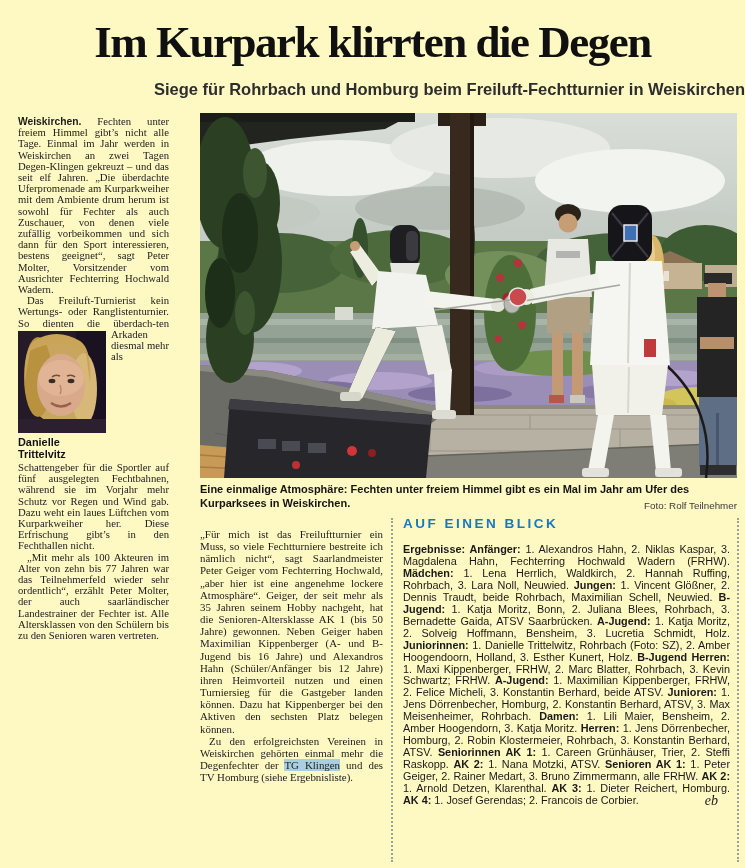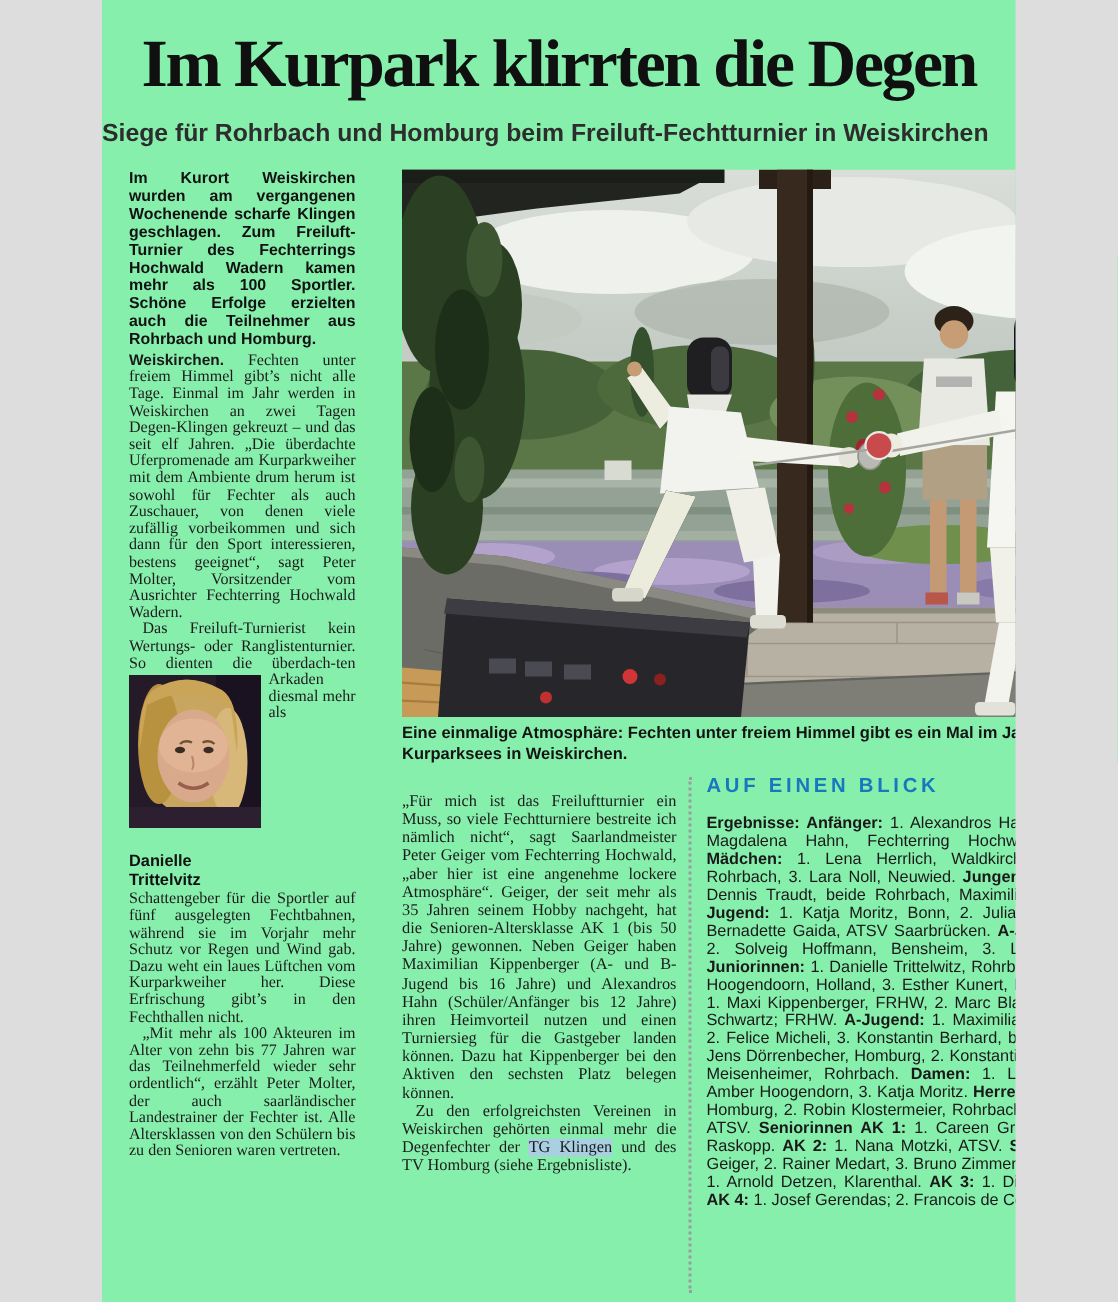--- a/index.html
+++ b/index.html
@@ -1,39 +1,39 @@
 <!DOCTYPE html>
 <html lang="de" style="--accent: #1878be; --hl: #a9cfe1;"><head>
 <meta charset="utf-8">
 <style>
   :root{ --accent:#1878be; --hl:#a9cfe1; }
   *{box-sizing:border-box;}
   body{margin:0;background:#ddd;}
-  .page{position:relative;width:609px;height:868px;margin:0 auto;background:#86efac;
+  .page{position:relative;width:745px;height:868px;margin:0 auto;background:#fef9c3;
         font-family:"Liberation Serif",serif;color:#1b1b1b;overflow:hidden;}
   .headline{position:absolute;left:0;top:16px;width:100%;text-align:center;
         font-family:"Liberation Serif",serif;font-weight:bold;font-size:45px;
         letter-spacing:-1.5px;color:#101010;margin:0;}
-  .subheadline{position:absolute;left:0;top:80px;width:100%;text-align:left;
+  .subheadline{position:absolute;left:0;top:80px;width:100%;text-align:right;
         font-family:"Liberation Sans",sans-serif;font-weight:bold;font-size:16.5px;
         color:#2d2d2d;margin:0;}
   
   .col-left{position:absolute;left:18px;top:114px;width:151px;}
   .lead{font-family:"Liberation Sans",sans-serif;font-weight:bold;font-size:10.6px;
         line-height:11.9px;text-align:justify;color:#121212;margin:0;}
   .byline{margin:14px 0 0;font-family:"Liberation Sans",sans-serif;font-size:10.4px;
         line-height:12.2px;color:#303030;}
   .body-p{font-size:10.7px;line-height:11.2px;text-align:justify;margin:0;}
   .first-p{margin-top:2px;}
   .indent{text-indent:9px;}
   .lead-in{font-family:"Liberation Sans",sans-serif;font-weight:bold;font-size:10.3px;}
   .portrait-float{float:left;width:88px;margin:2px 5px 1px 0;}
   .portrait-float svg{display:block;width:88px;height:102px;}
   .portrait-caption{display:block;font-family:"Liberation Sans",sans-serif;font-weight:bold;
-        font-size:10.9px;line-height:12.6px;color:#121212;margin-top:16px;text-indent:0;}
+        font-size:10.9px;line-height:12.6px;color:#121212;margin-top:3px;text-indent:0;}
   
   .photo{position:absolute;left:200px;top:113px;width:537px;height:365px;}
   .photo svg{display:block;width:537px;height:365px;}
   .photo-caption{position:absolute;left:200px;top:483px;width:537px;
         font-family:"Liberation Sans",sans-serif;font-weight:bold;font-size:11px;
         line-height:13.6px;color:#141414;}
   .credit{float:right;font-weight:normal;font-size:9.8px;color:#3a3a3a;padding-top:2px;}
   
   .col-mid{position:absolute;left:200px;top:528px;width:183px;}
   .col-mid .body-p{font-size:10.9px;line-height:12.15px;}
@@ -43,32 +43,31 @@
   .sep-mid{left:391px;top:518px;height:344px;}
   .sep-right{left:737px;top:518px;height:344px;}
   
   .glance{position:absolute;left:403px;top:514px;width:327px;
         font-family:"Liberation Sans",sans-serif;}
   .glance-header{color:var(--accent);font-weight:bold;font-size:13.5px;
         letter-spacing:2.5px;margin:2px 0 0;}
   .glance-text{margin-top:13px;font-size:10.85px;line-height:11.95px;
         text-align:justify;color:#191919;}
   .sign{float:right;font-family:"Liberation Serif",serif;font-style:italic;
-        font-size:10px;padding-right:12px;}
+        font-size:14px;padding-right:12px;}
 </style>
 </head>
 <body>
 
 <div class="page">
 
   <h1 class="headline">Im Kurpark klirrten die Degen</h1>
   <h2 class="subheadline">Siege für Rohrbach und Homburg beim Freiluft-Fechtturnier in Weiskirchen</h2>
 
   <div class="col-left">
-    <p class="lead">Im Kurort Weiskirchen wurden am vergangenen Wochenende scharfe Klingen geschlagen. Zum Freiluft-Turnier des Fechterrings Hochwald Wadern kamen mehr als 100 Sportler. Schöne Erfolge erzielten auch die Teilnehmer aus Rohrbach und Homburg.</p>
     <p class="body-p first-p"><span class="lead-in">Weiskirchen.</span><span> Fechten unter freiem Himmel gibt’s nicht alle Tage. Einmal im Jahr werden in Weiskirchen an zwei Tagen Degen-Klingen gekreuzt – und das seit elf Jahren. „Die überdachte Uferpromenade am Kurparkweiher mit dem Ambiente drum herum ist sowohl für Fechter als auch Zuschauer, von denen viele zufällig vorbeikommen und sich dann für den Sport interessieren, bestens geeignet“, sagt Peter Molter, Vorsitzender vom Ausrichter Fechterring Hochwald Wadern.</span></p>
     <p class="body-p indent"><span>Das Freiluft-Turnierist kein Wertungs- oder Ranglistenturnier. So dienten die überdach-</span><span class="portrait-float">
         <svg viewBox="0 0 88 102" aria-hidden="true">
           <rect x="0" y="0" width="88" height="102" fill="#241a28"></rect>
           <rect x="58" y="0" width="30" height="102" fill="#1a1220"></rect>
           <ellipse cx="42" cy="50" rx="34" ry="44" fill="#c9a660"></ellipse>
           <ellipse cx="20" cy="46" rx="14" ry="40" fill="#b8923f"></ellipse>
           <ellipse cx="66" cy="58" rx="13" ry="36" fill="#d7b878"></ellipse>
           <ellipse cx="43" cy="54" rx="24" ry="31" fill="#d9a98b"></ellipse>
           <ellipse cx="43" cy="47" rx="23" ry="18" fill="#e2b496"></ellipse>

